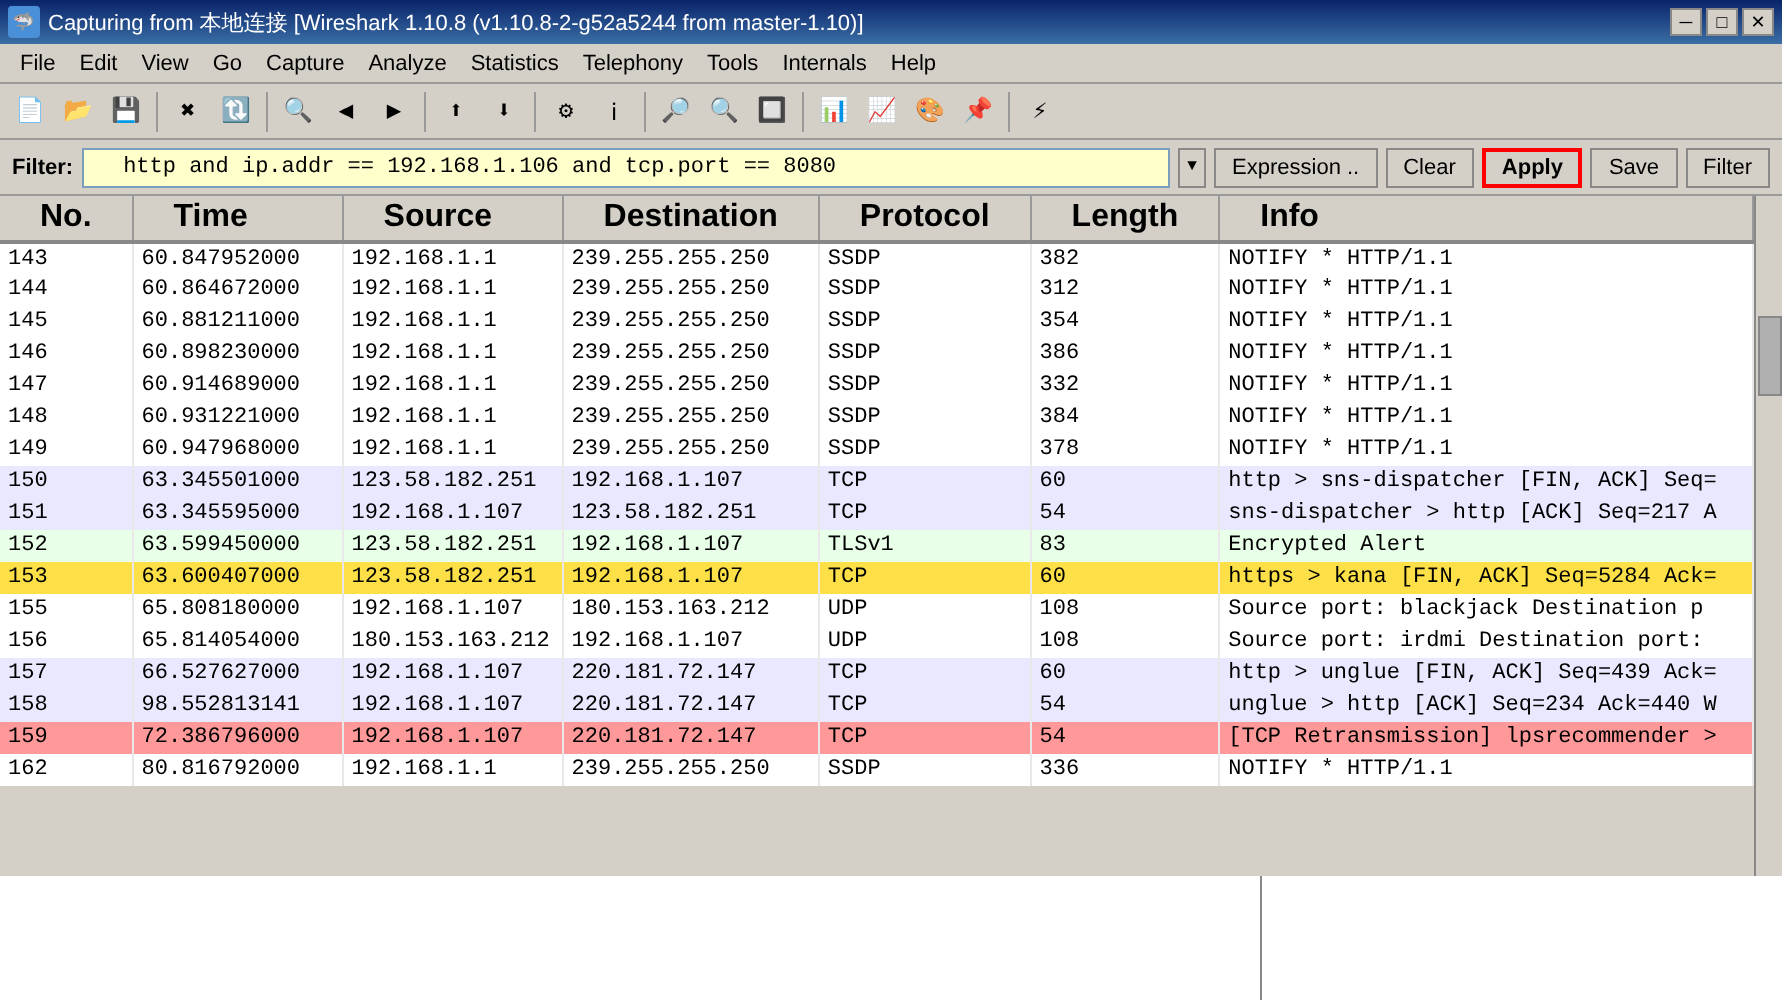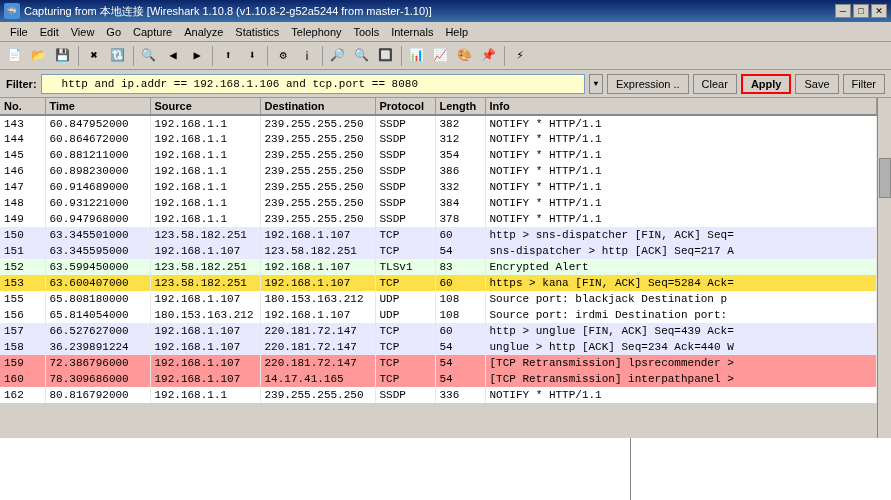--- a/index.html
+++ b/index.html
@@ -134,25 +134,25 @@
       width: 100%;
       border-collapse: collapse;
       font-family: 'Courier New', monospace;
       font-size: 11px;
     }
     .packet-table thead tr {
       background: #d4d0c8;
     }
     .packet-table thead th {
       text-align: left;
-      padding: 2px 4px;
+      padding: 2px 20px;
       border-right: 1px solid #999;
       border-bottom: 2px solid #888;
       font-family: 'Tahoma', sans-serif;
-      font-size: 11px;
+      font-size: 16px;
       font-weight: bold;
       color: #000;
       cursor: pointer;
       white-space: nowrap;
     }
     .packet-table tbody tr {
       height: 16px;
     }
     .packet-table tbody td {
       padding: 1px 4px;
@@ -416,44 +416,35 @@
             <td>157</td>
             <td>66.527627000</td>
             <td>192.168.1.107</td>
             <td>220.181.72.147</td>
             <td>TCP</td>
             <td>60</td>
             <td>http &gt; unglue [FIN, ACK] Seq=439 Ack=</td>
           </tr>
           <tr class="row-tcp">
             <td>158</td>
-            <td>36.239891224</td>
+            <td>98.552813141</td>
             <td>192.168.1.107</td>
             <td>220.181.72.147</td>
             <td>TCP</td>
             <td>54</td>
             <td>unglue &gt; http [ACK] Seq=234 Ack=440 W</td>
           </tr>
           <tr class="row-highlight-red">
             <td>159</td>
             <td>72.386796000</td>
             <td>192.168.1.107</td>
             <td>220.181.72.147</td>
             <td>TCP</td>
             <td>54</td>
             <td>[TCP Retransmission] lpsrecommender &gt;</td>
-          </tr>
-          <tr class="row-highlight-red">
-            <td>160</td>
-            <td>78.309686000</td>
-            <td>192.168.1.107</td>
-            <td>14.17.41.165</td>
-            <td>TCP</td>
-            <td>54</td>
-            <td>[TCP Retransmission] interpathpanel &gt;</td>
           </tr>
           <tr class="row-normal">
             <td>162</td>
             <td>80.816792000</td>
             <td>192.168.1.1</td>
             <td>239.255.255.250</td>
             <td>SSDP</td>
             <td>336</td>
             <td>NOTIFY * HTTP/1.1</td>
           </tr>

